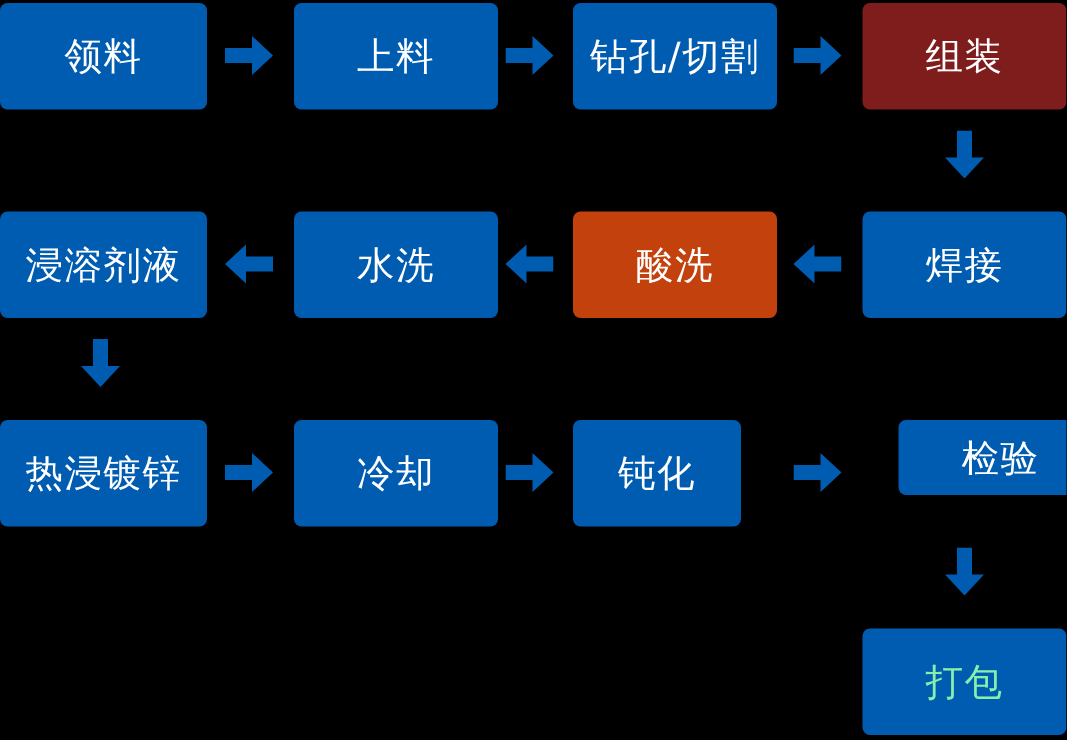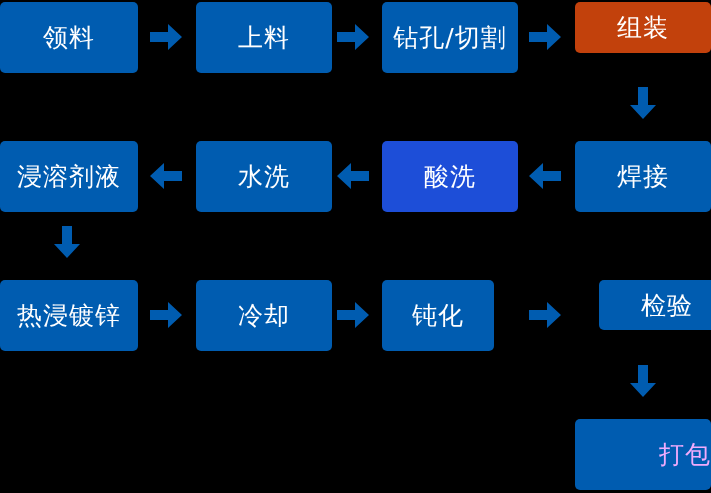--- a/index.html
+++ b/index.html
@@ -110,43 +110,43 @@
     </div>
     <div class="node" style="left: 0px; top: 2px; width: 138px; height: 71px; background: rgb(0, 92, 176); color: rgb(255, 255, 255);">
       <span class="node-label">领料</span>
     </div>
     <div class="node" style="left: 196px; top: 2px; width: 136px; height: 71px; background: rgb(0, 92, 176); color: rgb(255, 255, 255);">
       <span class="node-label">上料</span>
     </div>
     <div class="node" style="left: 382px; top: 2px; width: 136px; height: 71px; background: rgb(0, 92, 176); color: rgb(255, 255, 255);">
       <span class="node-label">钻孔/切割</span>
     </div>
-    <div class="node" style="left: 575px; top: 2px; width: 136px; height: 51px; background: #c2410c; color: rgb(255, 255, 255);">
+    <div class="node" style="left: 575px; top: 2px; width: 136px; height: 71px; background: #7f1d1d; color: rgb(255, 255, 255);">
       <span class="node-label">组装</span>
     </div>
     <div class="node" style="left: 575px; top: 141px; width: 136px; height: 71px; background: rgb(0, 92, 176); color: rgb(255, 255, 255);">
       <span class="node-label">焊接</span>
     </div>
-    <div class="node" style="left: 382px; top: 141px; width: 136px; height: 71px; background: #1d4ed8; color: rgb(255, 255, 255);">
+    <div class="node" style="left: 382px; top: 141px; width: 136px; height: 71px; background: #c2410c; color: rgb(255, 255, 255);">
       <span class="node-label">酸洗</span>
     </div>
     <div class="node" style="left: 196px; top: 141px; width: 136px; height: 71px; background: rgb(0, 92, 176); color: rgb(255, 255, 255);">
       <span class="node-label">水洗</span>
     </div>
     <div class="node" style="left: 0px; top: 141px; width: 138px; height: 71px; background: rgb(0, 92, 176); color: rgb(255, 255, 255);">
       <span class="node-label">浸溶剂液</span>
     </div>
     <div class="node" style="left: 0px; top: 280px; width: 138px; height: 71px; background: rgb(0, 92, 176); color: rgb(255, 255, 255);">
       <span class="node-label">热浸镀锌</span>
     </div>
     <div class="node" style="left: 196px; top: 280px; width: 136px; height: 71px; background: rgb(0, 92, 176); color: rgb(255, 255, 255);">
       <span class="node-label">冷却</span>
     </div>
     <div class="node" style="left: 382px; top: 280px; width: 112px; height: 71px; background: rgb(0, 92, 176); color: rgb(255, 255, 255);">
       <span class="node-label">钝化</span>
     </div>
     <div class="node" style="left: 575px; top: 280px; width: 136px; height: 50px; background: rgb(0, 92, 176); color: rgb(255, 255, 255); margin-left: 24px;">
       <span class="node-label">检验</span>
     </div>
-    <div class="node" style="left: 575px; top: 419px; width: 136px; height: 71px; background: rgb(0, 92, 176); color: #f0abfc; justify-content: flex-end;">
+    <div class="node" style="left: 575px; top: 419px; width: 136px; height: 71px; background: rgb(0, 92, 176); color: #86efac;">
       <span class="node-label">打包</span>
     </div>
   </div>
 
 </body></html>

